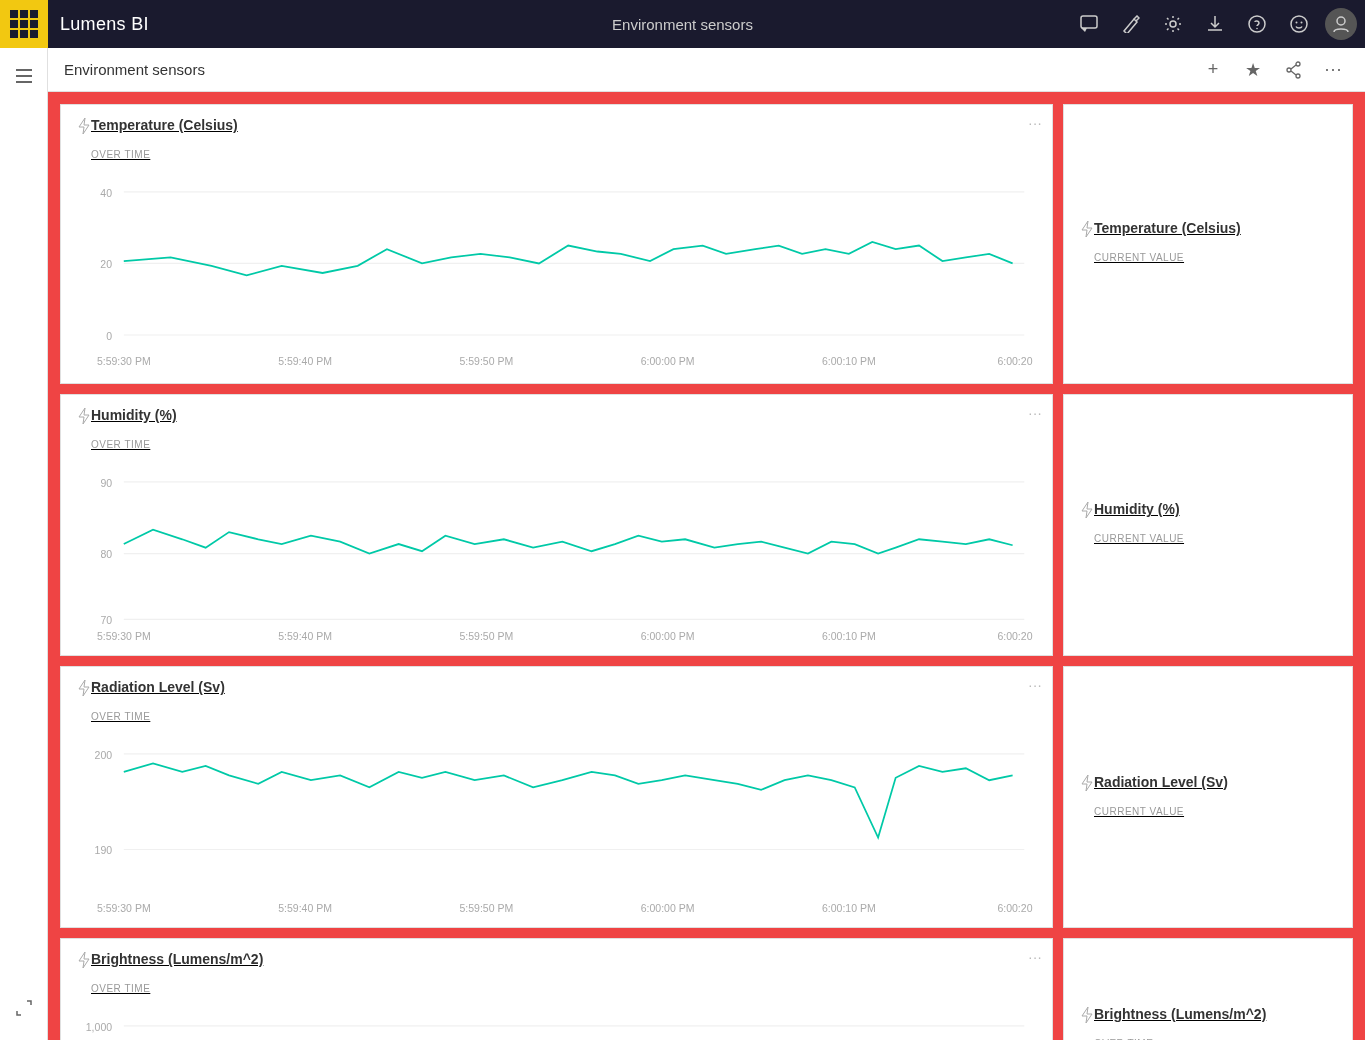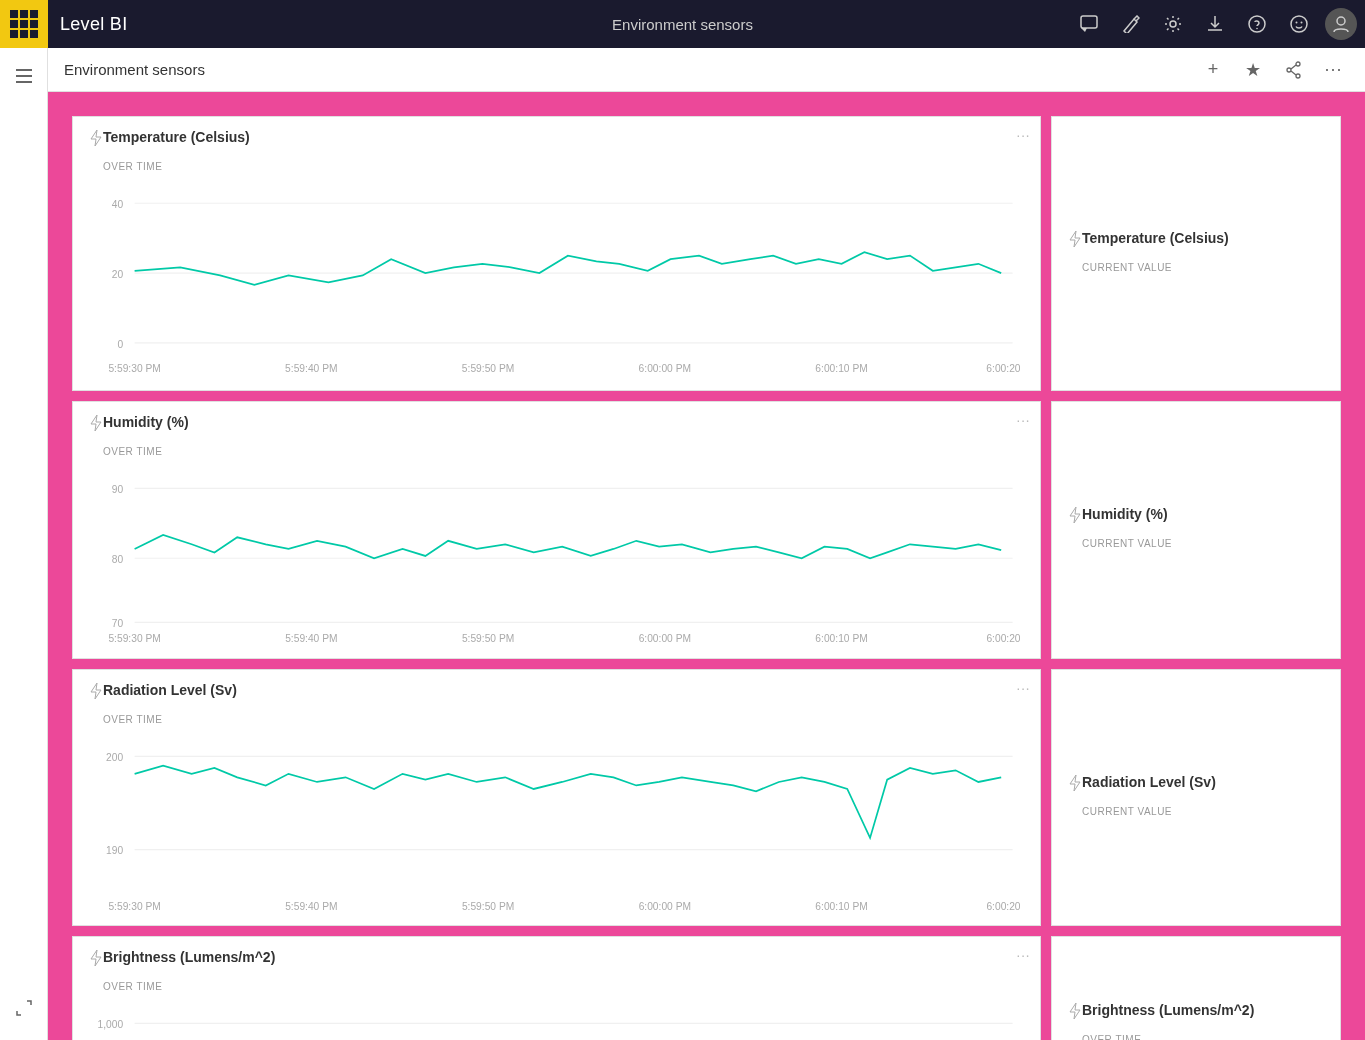--- a/index.html
+++ b/index.html
@@ -121,27 +121,28 @@
       color: #666;
       font-size: 18px;
       cursor: pointer;
       width: 32px; height: 32px;
       display: flex; align-items: center; justify-content: center;
     }
 
     
     .dashboard {
       flex: 1;
-      padding: 24px;
+      padding: 12px;
       display: grid;
       grid-template-columns: 1fr 290px;
       grid-template-rows: repeat(4, 1fr);
       gap: 10px;
-      background: #ec4899;
+      background: #ef4444;
       overflow: hidden;
+      text-decoration: underline;
     }
 
     
     .card {
       background: white;
       border: 1px solid #e0e0e0;
       padding: 12px 16px;
       position: relative;
       display: flex;
       flex-direction: column;
@@ -219,21 +220,21 @@
         <span></span>
         <span></span>
       <span></span>
         <span></span>
         <span></span>
       <span></span>
         <span></span>
         <span></span>
     </div>
   </div>
-  <span class="nav-title">Level BI</span>
+  <span class="nav-title">Lumens BI</span>
   <div class="nav-center">Environment sensors</div>
   <div class="nav-right">
     <div class="nav-icon-btn">
       <svg width="18" height="18" viewBox="0 0 18 18" fill="none">
           <rect x="1" y="1" width="16" height="12" rx="2" stroke="#ccc" stroke-width="1.5"></rect>
           <path d="M5 17 L7 13 L1 13" fill="#ccc"></path>
         </svg>
     </div>
     <div class="nav-icon-btn">
       <svg width="18" height="18" viewBox="0 0 18 18" fill="none">

